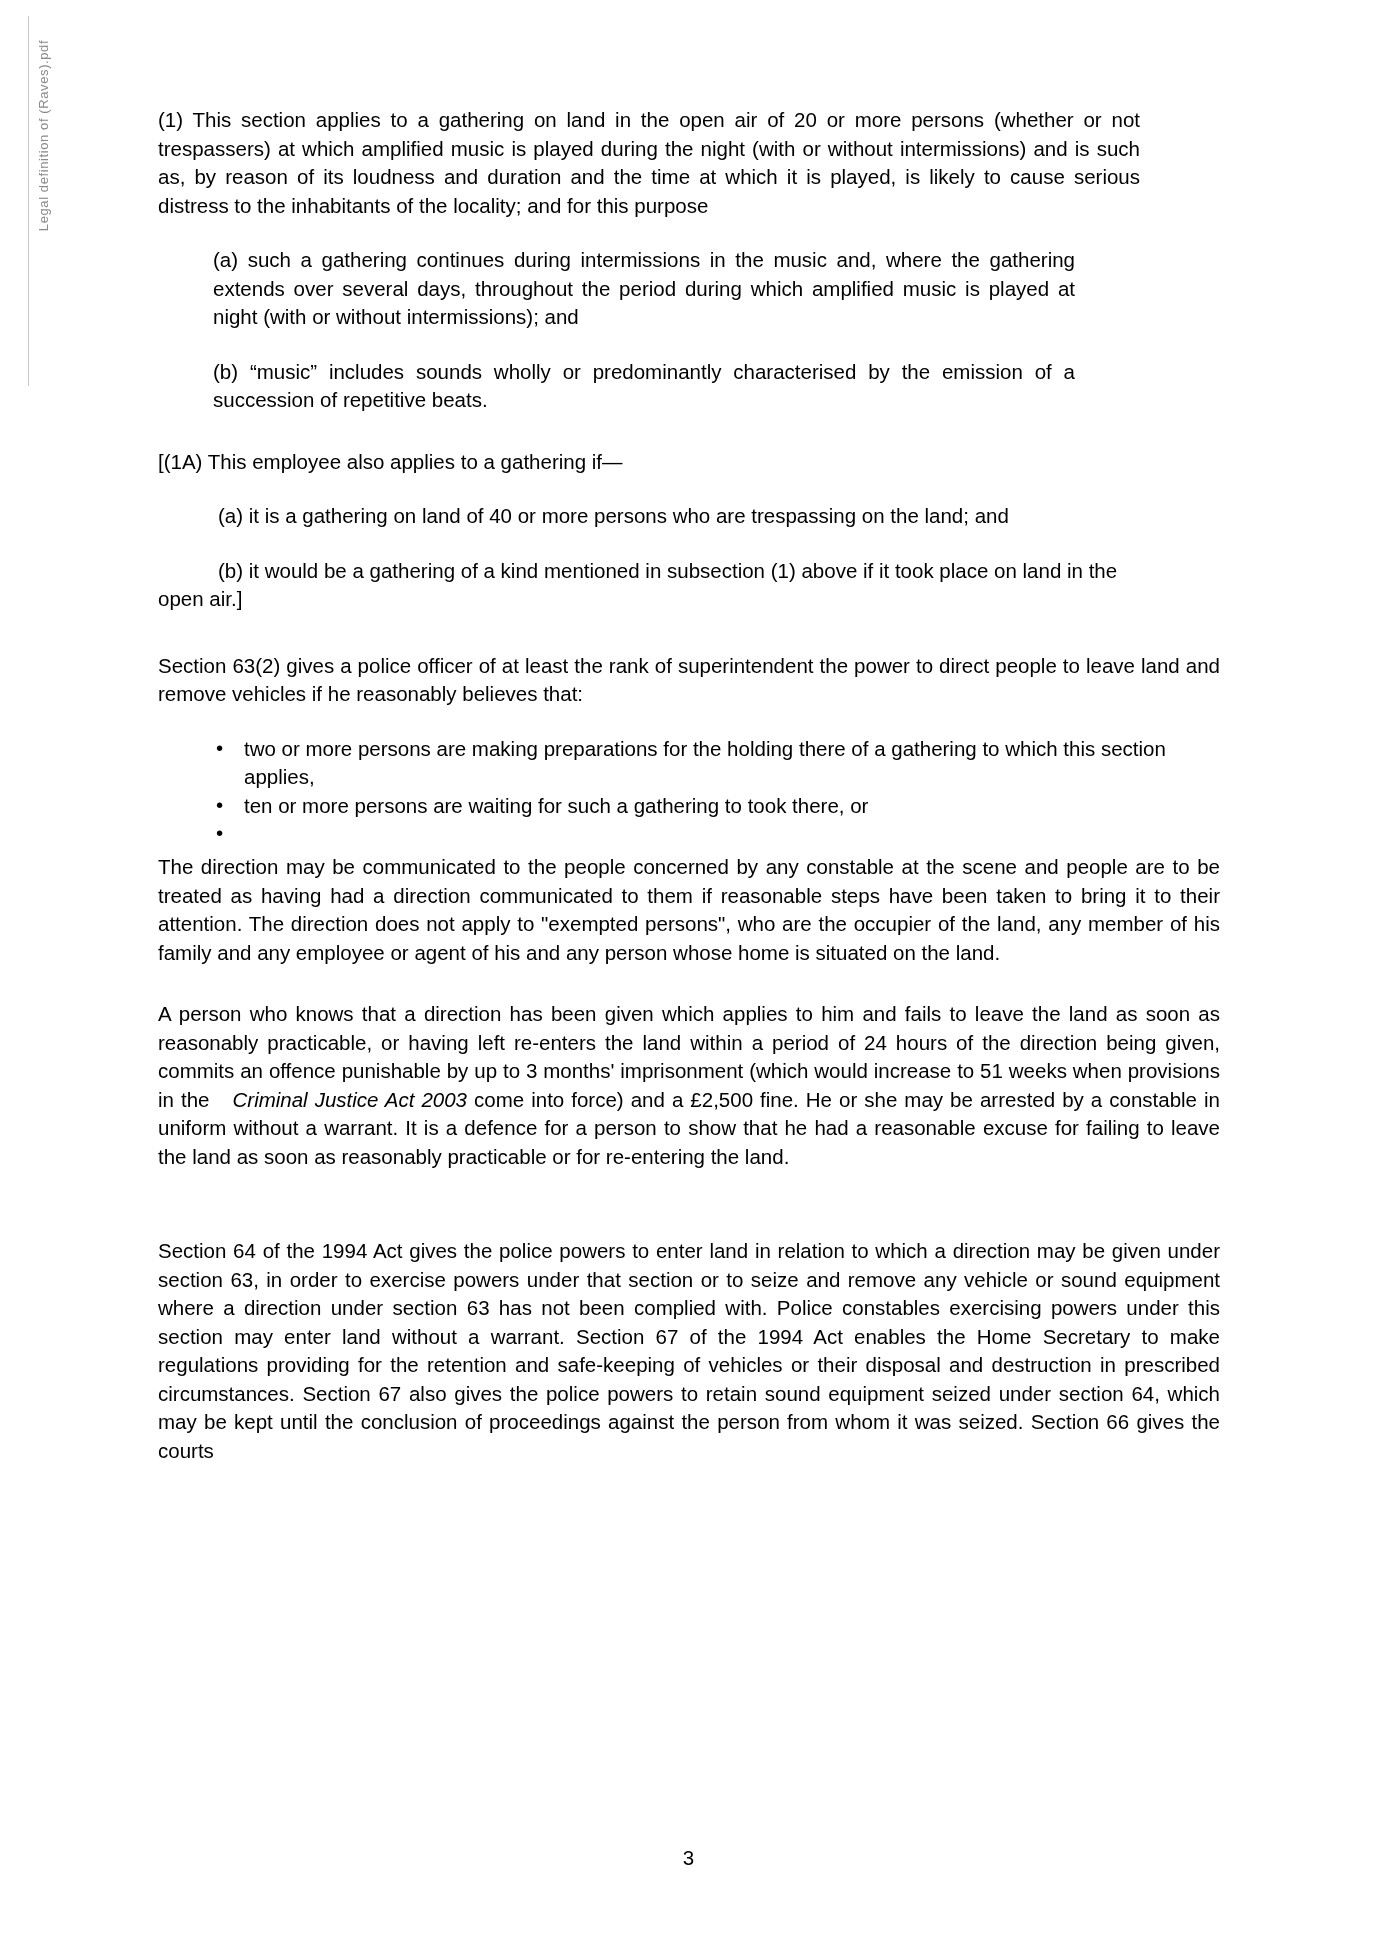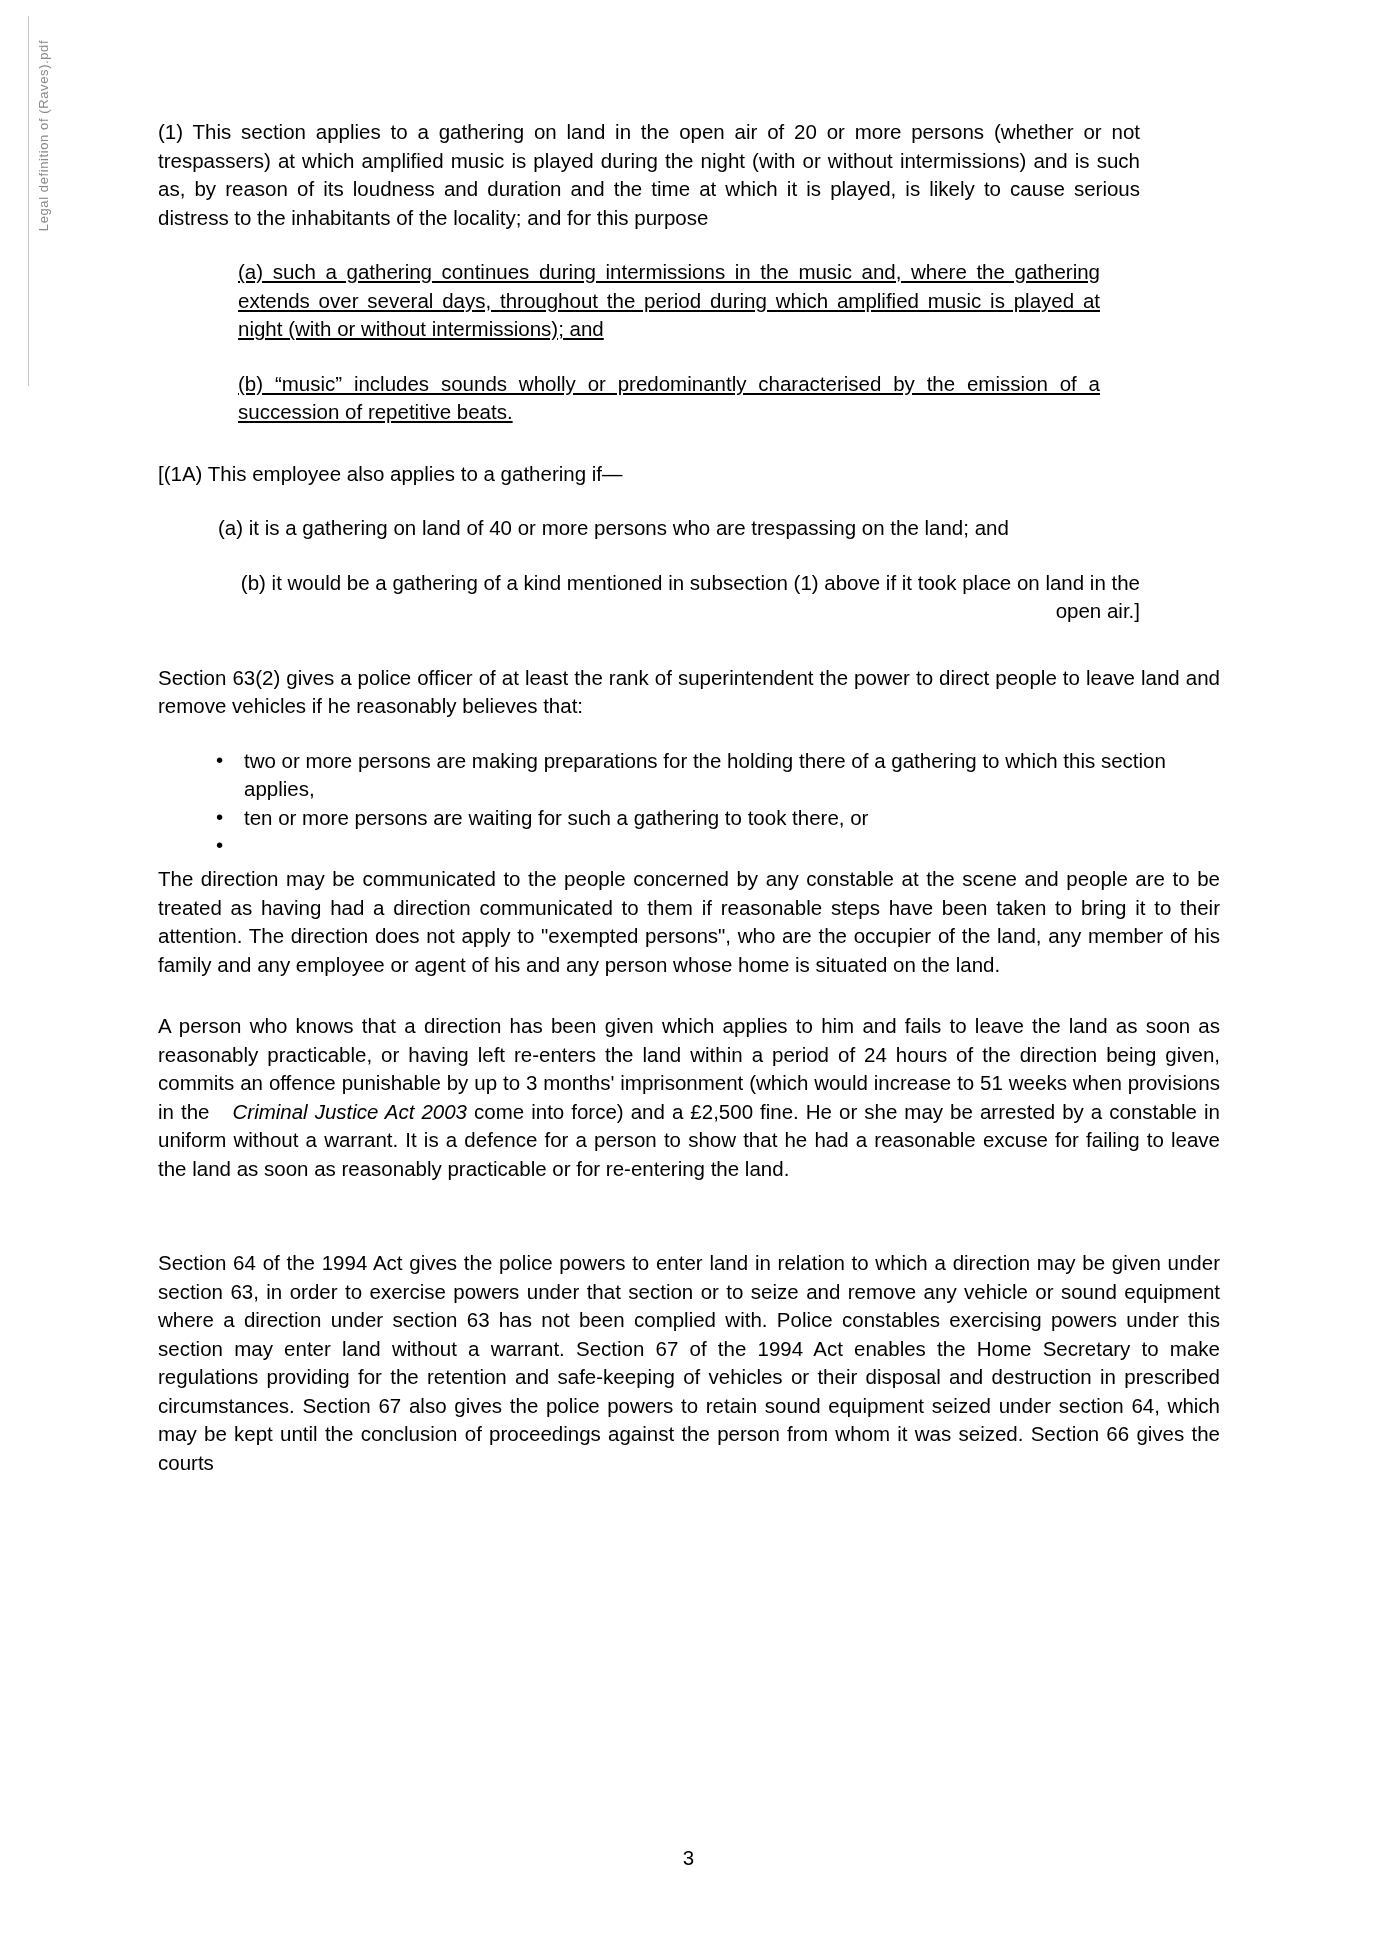--- a/index.html
+++ b/index.html
@@ -43,34 +43,33 @@
     position: absolute;
     left: 28px;
     top: 16px;
     width: 1px;
     height: 370px;
     background: #c9c9c9;
   }
   .content {
     position: absolute;
     left: 158px;
-    top: 118px;
+    top: 106px;
     width: 1062px;
   }
   p {
     margin: 0;
     font-size: 20.5px;
     line-height: 28.5px;
     text-align: justify;
     color: #000;
   }
   .sub-item {
-    margin-left: 80px;
+    margin-left: 55px;
     width: 862px;
-    text-decoration: underline;
   }
   .quoted {
     width: 982px;
   }
   .gap-m { height: 26px; }
   .gap-l { height: 33px; }
   .gap-xl { height: 38px; }
 
   .body-para {
     width: 1062px;
@@ -132,21 +131,21 @@
     <div class="gap-l"></div>
 
     <p class="quoted">[(1A)    This employee also applies to a gathering if—</p>
 
     <div class="gap-m"></div>
 
     <p class="quoted" style="text-align:left;"><span style="display:inline-block;width:60px;"></span><span>(a)    it is a gathering on land of 40 or more persons who are trespassing on  the land; and</span></p>
 
     <div class="gap-m"></div>
 
-    <p class="quoted" style="text-align:right;"><span style="display:inline-block;width:60px;"></span><span>(b)    it would be a gathering of a kind mentioned in subsection (1) above if it took place on land in the open air.]</span></p>
+    <p class="quoted" style="text-align:left;"><span style="display:inline-block;width:60px;"></span><span>(b)    it would be a gathering of a kind mentioned in subsection (1) above if it took place on land in the open air.]</span></p>
 
     <div class="gap-xl"></div>
 
     <p class="body-para">Section 63(2) gives a police officer of at least the rank of superintendent the power to direct people to leave land and remove vehicles if he reasonably believes that:</p>
 
     <div class="gap-m"></div>
 
     <ul class="bullets">
       <li>
         <span class="bullet-dot">•</span>

